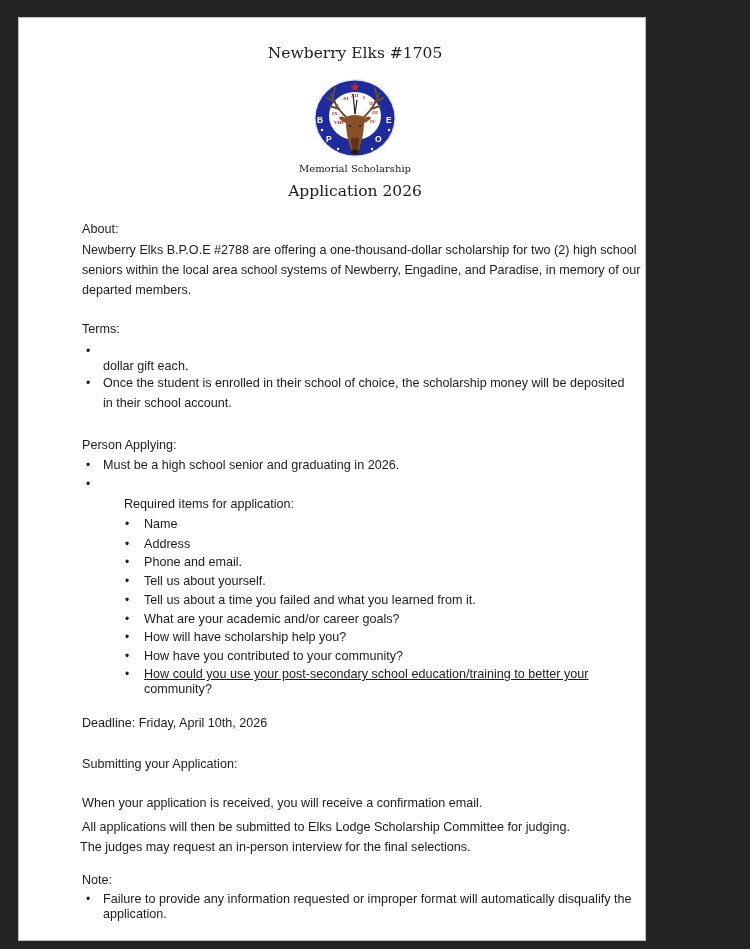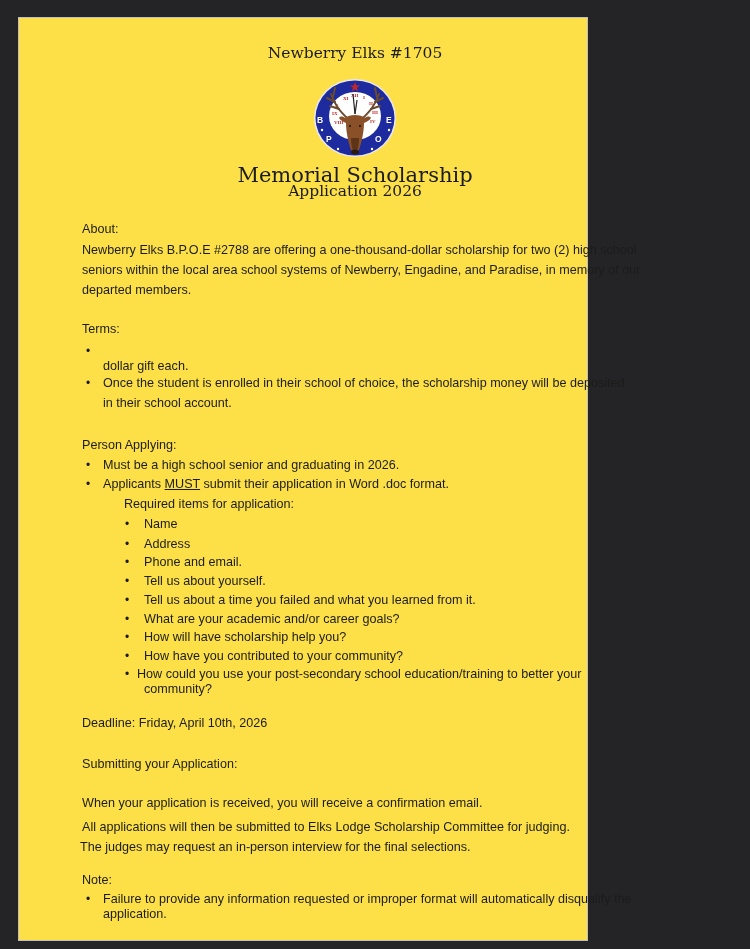--- a/index.html
+++ b/index.html
@@ -6,33 +6,33 @@
   body {
     width: 750px; height: 949px;
     background: #242426;
     position: relative;
     overflow: hidden;
     font-family: "Liberation Sans", sans-serif;
   }
   .page {
     position: absolute;
     left: 19px; top: 18px;
-    width: 568px; height: 922px;
-    background: #fde047;
+    width: 626px; height: 922px;
+    background: #ffffff;
     box-shadow: 0 0 0 1px #bfbfc4;
   }
   .serif {
     font-family: "DejaVu Serif", "Liberation Serif", serif;
     color: #1b1b1b;
     text-align: center;
     position: absolute;
     white-space: nowrap;
   }
   .t-title { left: 0; width: 672px; top: 26px; font-size: 15.5px; }
-  .t-sub1 { left: 0; width: 672px; top: 145px; font-size: 21px; }
+  .t-sub1 { left: 0; width: 672px; top: 145px; font-size: 10px; }
   .t-sub2 { left: 0; width: 672px; top: 164px; font-size: 15.5px; }
 
   .logo {
     position: absolute;
     left: 294px; top: 60px;
     width: 84px; height: 80px;
   }
 
   .ln {
     position: absolute;
@@ -121,42 +121,41 @@
   <div class="bullet" style="left:67px; top:326px;">•</div>
   <div class="ln" style="left:84px; top:341px;">dollar gift each.</div>
   <div class="bullet" style="left:67px; top:358px;">•</div>
   <div class="ln" style="left:84px; top:358px;">Once the student is enrolled in their school of choice, the scholarship money will be deposited</div>
   <div class="ln" style="left:84px; top:378px;">in their school account.</div>
 
   <div class="ln b" style="left:63px; top:420px;">Person Applying:</div>
   <div class="bullet" style="left:67px; top:440px;">•</div>
   <div class="ln" style="left:84px; top:440px;">Must be a high school senior and graduating in 2026.</div>
   <div class="bullet" style="left:67px; top:459px;">•</div>
-  <div class="ln" style="left:84px; top:459px;"><span>Applicants </span><span class="b u">MUST</span><span> submit their application in Word .doc format.</span></div>
 
   <div class="ln b" style="left:105px; top:479px;">Required items for application:</div>
 
   <div class="bullet" style="left:106px; top:499px;">•</div>
   <div class="ln" style="left:125px; top:499px;">Name</div>
   <div class="bullet" style="left:106px; top:519px;">•</div>
   <div class="ln" style="left:125px; top:519px;">Address</div>
   <div class="bullet" style="left:106px; top:537px;">•</div>
   <div class="ln" style="left:125px; top:537px;">Phone and email.</div>
   <div class="bullet" style="left:106px; top:556px;">•</div>
   <div class="ln" style="left:125px; top:556px;">Tell us about yourself.</div>
   <div class="bullet" style="left:106px; top:575px;">•</div>
   <div class="ln" style="left:125px; top:575px;">Tell us about a time you failed and what you learned from it.</div>
   <div class="bullet" style="left:106px; top:594px;">•</div>
   <div class="ln" style="left:125px; top:594px;">What are your academic and/or career goals?</div>
   <div class="bullet" style="left:106px; top:612px;">•</div>
   <div class="ln" style="left:125px; top:612px;">How will have scholarship help you?</div>
   <div class="bullet" style="left:106px; top:631px;">•</div>
   <div class="ln" style="left:125px; top:631px;">How have you contributed to your community?</div>
   <div class="bullet" style="left:106px; top:649px;">•</div>
-  <div class="ln" style="left:118px; top:649px;">How could you use your post-secondary school education/training to better your</div>
+  <div class="ln" style="left:125px; top:649px;text-decoration:underline;">How could you use your post-secondary school education/training to better your</div>
   <div class="ln" style="left:125px; top:664px;">community?</div>
 
   <div class="ln b" style="left:63px; top:698px;">Deadline: Friday, April 10th, 2026</div>
 
   <div class="ln b" style="left:63px; top:739px;">Submitting your Application:</div>
   <div class="ln" style="left:63px; top:778px;">When your application is received, you will receive a confirmation email.</div>
   <div class="ln" style="left:63px; top:802px;">All applications will then be submitted to Elks Lodge Scholarship Committee for judging.</div>
   <div class="ln" style="left:61px; top:822px;">The judges may request an in-person interview for the final selections.</div>
 
   <div class="ln b" style="left:63px; top:855px;">Note:</div>

